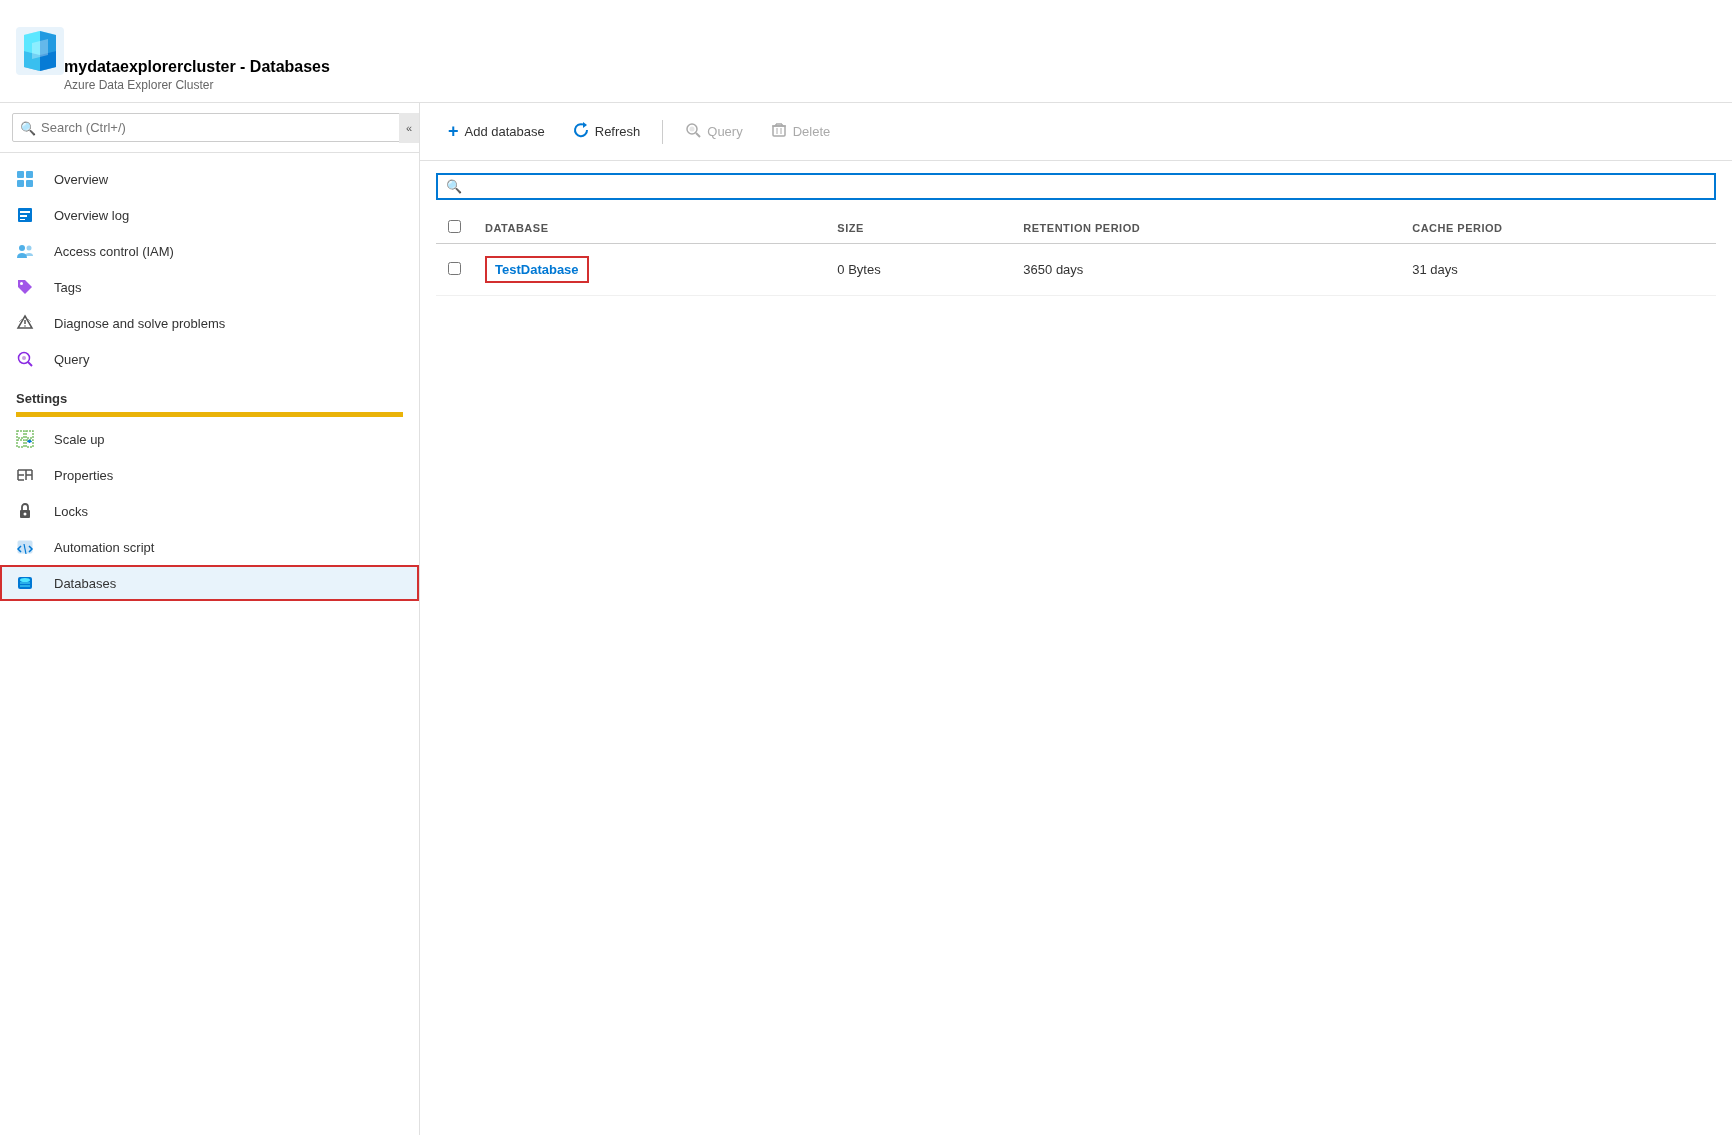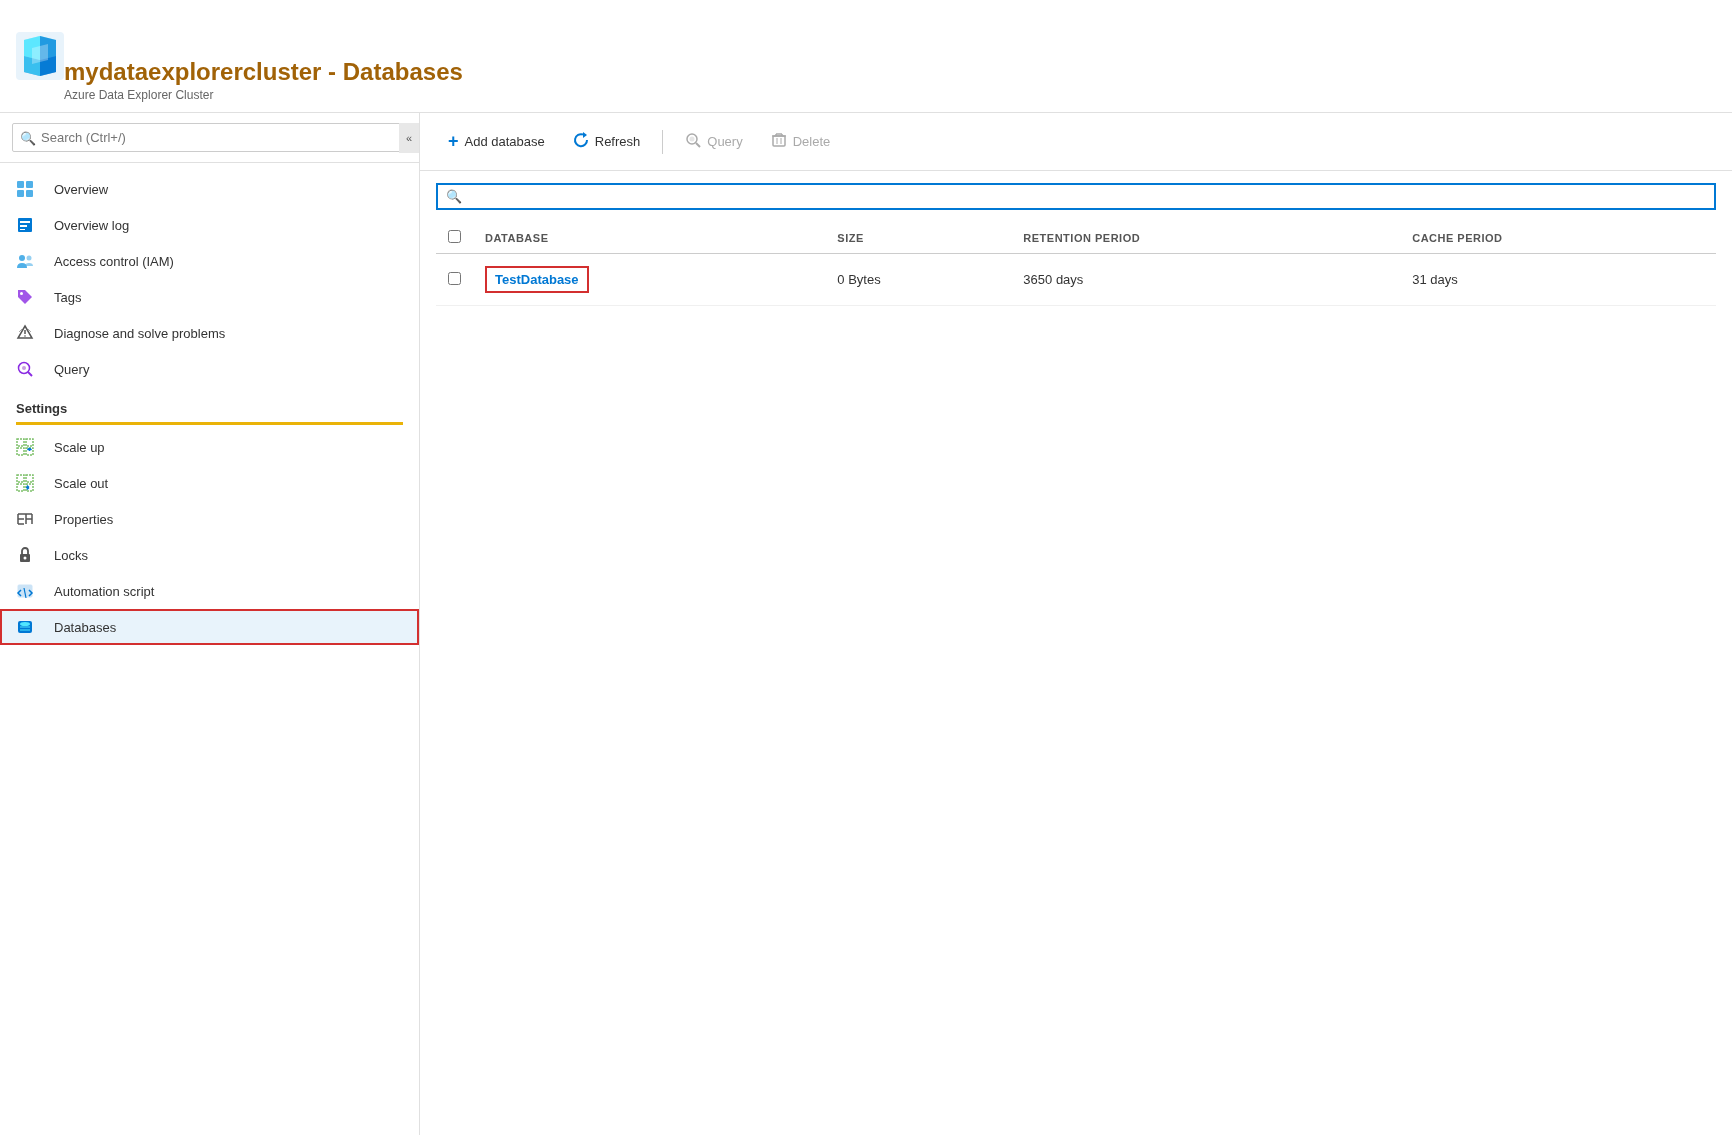--- a/index.html
+++ b/index.html
@@ -1,40 +1,40 @@
 <!DOCTYPE html>
 <html><head>
   <meta charset="utf-8">
   <style>
     * { box-sizing: border-box; margin: 0; padding: 0; }
     body { font-family: 'Segoe UI', Arial, sans-serif; font-size: 13px; background: #fff; color: #333; display: flex; flex-direction: column; height: 1135px; width: 1732px; overflow: hidden; }
 
     
     .header { display: flex; align-items: center; padding: 10px 16px; border-bottom: 1px solid #e0e0e0; background: #fff; min-height: 64px; }
-    .header-title { font-size: 24px; font-weight: 600; color: #a16207; margin-top: 48px; }
+    .header-title { font-size: 16px; font-weight: 600; color: #000000; margin-top: 48px; }
     .header-subtitle { font-size: 12px; color: #666; margin-top: 2px; }
 
     
     .main-layout { display: flex; flex: 1; overflow: hidden; }
 
     
     .sidebar { width: 420px; min-width: 420px; border-right: 1px solid #e0e0e0; display: flex; flex-direction: column; background: #fff; overflow: hidden; }
     .sidebar-search { padding: 10px 12px; border-bottom: 1px solid #e0e0e0; position: relative; }
     .sidebar-search input { width: 100%; padding: 6px 10px 6px 28px; border: 1px solid #ccc; border-radius: 2px; font-size: 13px; color: #555; background: #fff; }
     .sidebar-search-icon { position: absolute; left: 20px; top: 50%; transform: translateY(-50%); color: #888; font-size: 13px; }
     .collapse-btn { position: absolute; right: 0; top: 50%; transform: translateY(-50%); width: 20px; height: 30px; background: #e8e8e8; border: none; cursor: pointer; display: flex; align-items: center; justify-content: center; color: #555; font-size: 11px; }
 
     .sidebar-content { flex: 1; overflow-y: auto; padding: 8px 0; }
     .sidebar-item { display: flex; align-items: center; padding: 9px 16px; cursor: pointer; gap: 20px; }
     .sidebar-item.selected-red { outline: 2px solid #d32f2f; outline-offset: -2px; background: #e8f3fb; }
     .sidebar-item-icon { width: 18px; height: 18px; flex-shrink: 0; display: flex; align-items: center; justify-content: center; }
     .sidebar-item-label { font-size: 13px; color: #333; }
 
     .sidebar-section { padding: 14px 16px 4px 16px; }
-    .sidebar-section-label { font-size: 13px; font-weight: 600; color: #333; padding-bottom: 6px; border-bottom: 3px solid #eab308; }
+    .sidebar-section-label { font-size: 13px; font-weight: 600; color: #333; padding-bottom: 6px; border-bottom: 5px solid #eab308; }
 
     .sidebar-section-group { font-size: 13px; font-weight: 600; color: #333; padding: 14px 16px 4px 16px; }
 
     
     .content { flex: 1; display: flex; flex-direction: column; background: #fff; overflow: hidden; }
 
     
     .toolbar { display: flex; align-items: center; padding: 10px 16px; border-bottom: 1px solid #e0e0e0; gap: 4px; min-height: 56px; }
     .toolbar-btn { display: flex; align-items: center; gap: 6px; padding: 8px 12px; border: none; background: transparent; cursor: pointer; font-size: 13px; color: #333; }
     .toolbar-btn.disabled { color: #aaa; cursor: default; }
@@ -174,32 +174,20 @@
             <rect x="1" y="1" width="7" height="7" fill="none" stroke="#7dc06a" stroke-width="1.5" stroke-dasharray="2,1"></rect>
             <rect x="10" y="1" width="7" height="7" fill="none" stroke="#7dc06a" stroke-width="1.5" stroke-dasharray="2,1"></rect>
             <rect x="1" y="10" width="7" height="7" fill="none" stroke="#7dc06a" stroke-width="1.5" stroke-dasharray="2,1"></rect>
             <rect x="10" y="10" width="7" height="7" fill="none" stroke="#7dc06a" stroke-width="1.5" stroke-dasharray="2,1"></rect>
             <path d="M13.5 13 L13.5 10 M13.5 10 L11.5 12 M13.5 10 L15.5 12" fill="none" stroke="#0078d4" stroke-width="1.5"></path>
           </svg>
         </span>
         <span class="sidebar-item-label">Scale up</span>
       </div>
 
-      <div class="sidebar-item">
-        <span class="sidebar-item-icon">
-          <svg width="18" height="18" viewBox="0 0 18 18">
-            <rect x="1" y="1" width="7" height="7" fill="none" stroke="#7dc06a" stroke-width="1.5" stroke-dasharray="2,1"></rect>
-            <rect x="10" y="1" width="7" height="7" fill="none" stroke="#7dc06a" stroke-width="1.5" stroke-dasharray="2,1"></rect>
-            <rect x="1" y="10" width="7" height="7" fill="none" stroke="#7dc06a" stroke-width="1.5" stroke-dasharray="2,1"></rect>
-            <rect x="10" y="10" width="7" height="7" fill="none" stroke="#7dc06a" stroke-width="1.5" stroke-dasharray="2,1"></rect>
-            <path d="M10 13.5 L13 13.5 M13 13.5 L11 11.5 M13 13.5 L11 15.5" fill="none" stroke="#0078d4" stroke-width="1.5"></path>
-          </svg>
-        </span>
-        <span class="sidebar-item-label">Scale out</span>
-      </div>
 
       <div class="sidebar-item">
         <span class="sidebar-item-icon">
           <svg width="18" height="18" viewBox="0 0 18 18">
             <line x1="2" y1="4" x2="16" y2="4" stroke="#555" stroke-width="1.5"></line>
             <line x1="2" y1="4" x2="2" y2="14" stroke="#555" stroke-width="1.5"></line>
             <line x1="2" y1="9" x2="8" y2="9" stroke="#555" stroke-width="1.5"></line>
             <line x1="2" y1="14" x2="8" y2="14" stroke="#555" stroke-width="1.5"></line>
             <line x1="10" y1="4" x2="10" y2="14" stroke="#555" stroke-width="1.5"></line>
             <line x1="10" y1="9" x2="16" y2="9" stroke="#555" stroke-width="1.5"></line>

